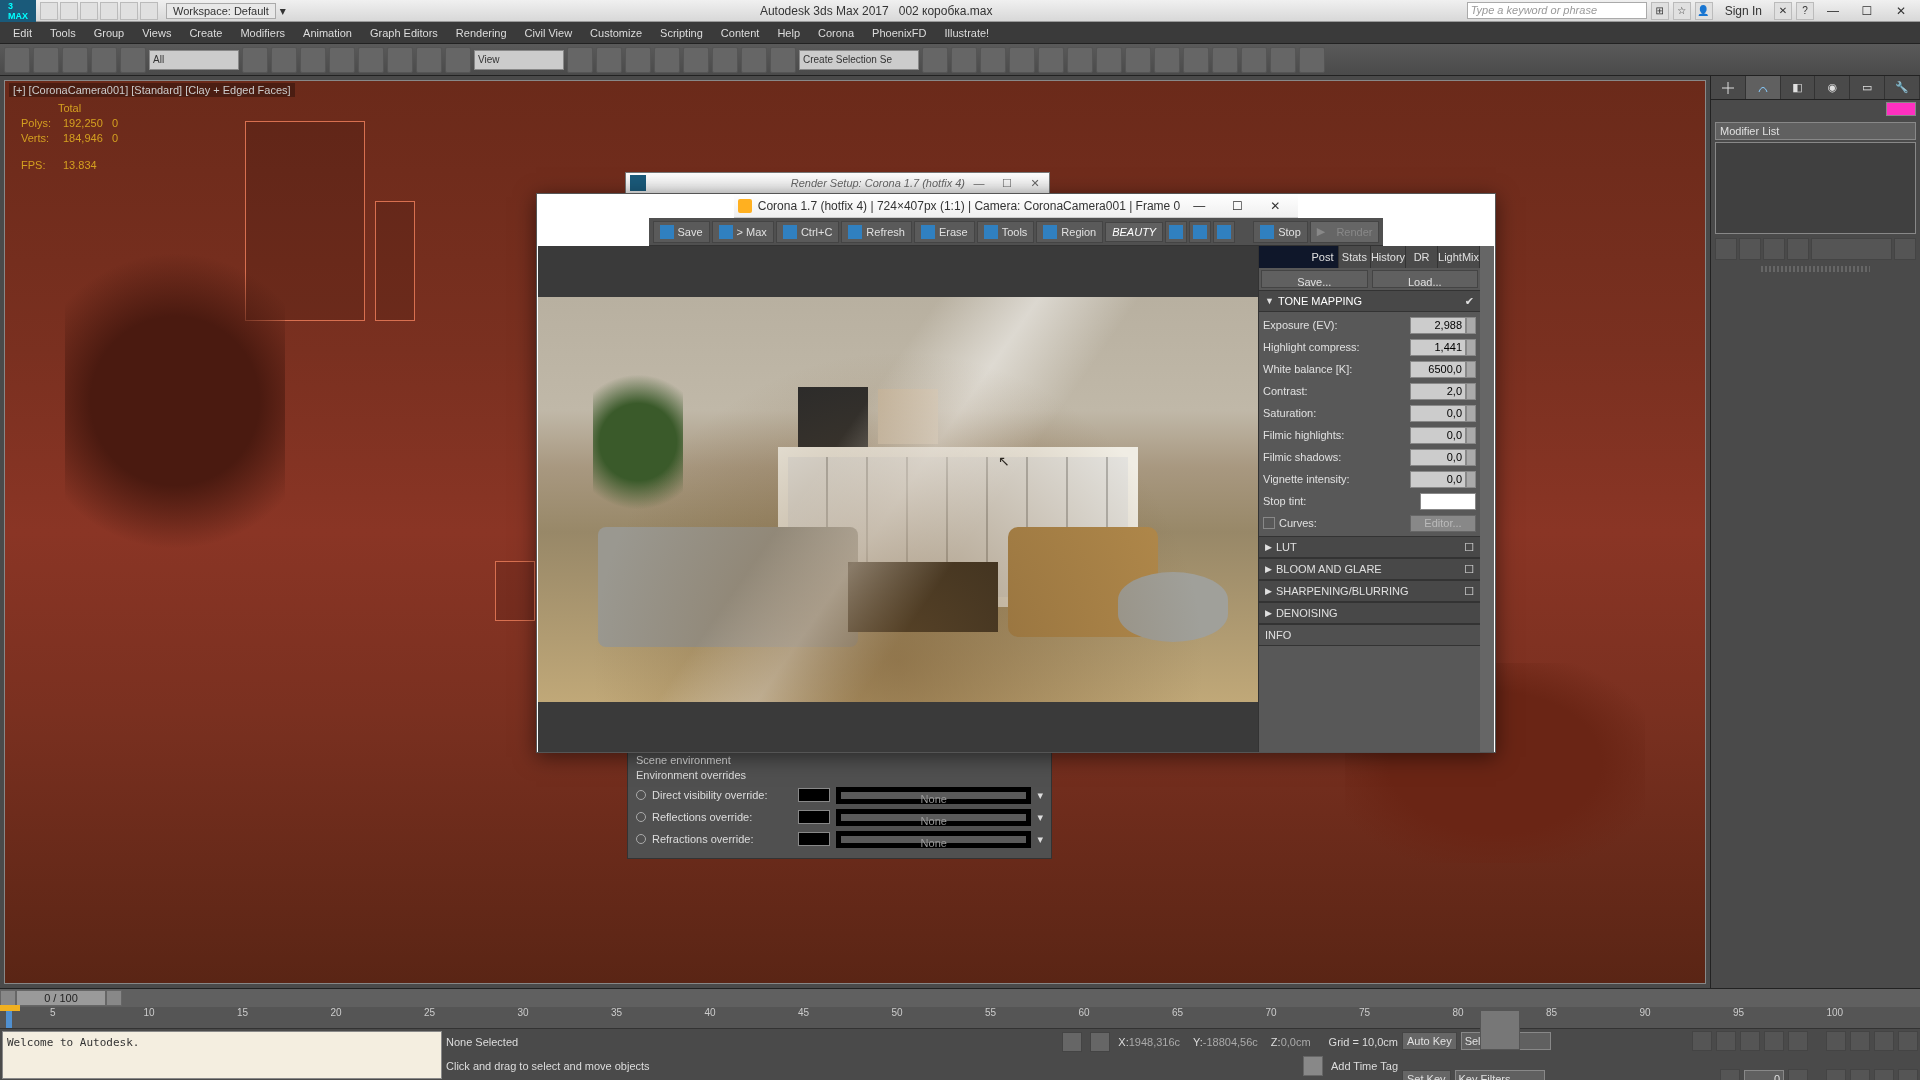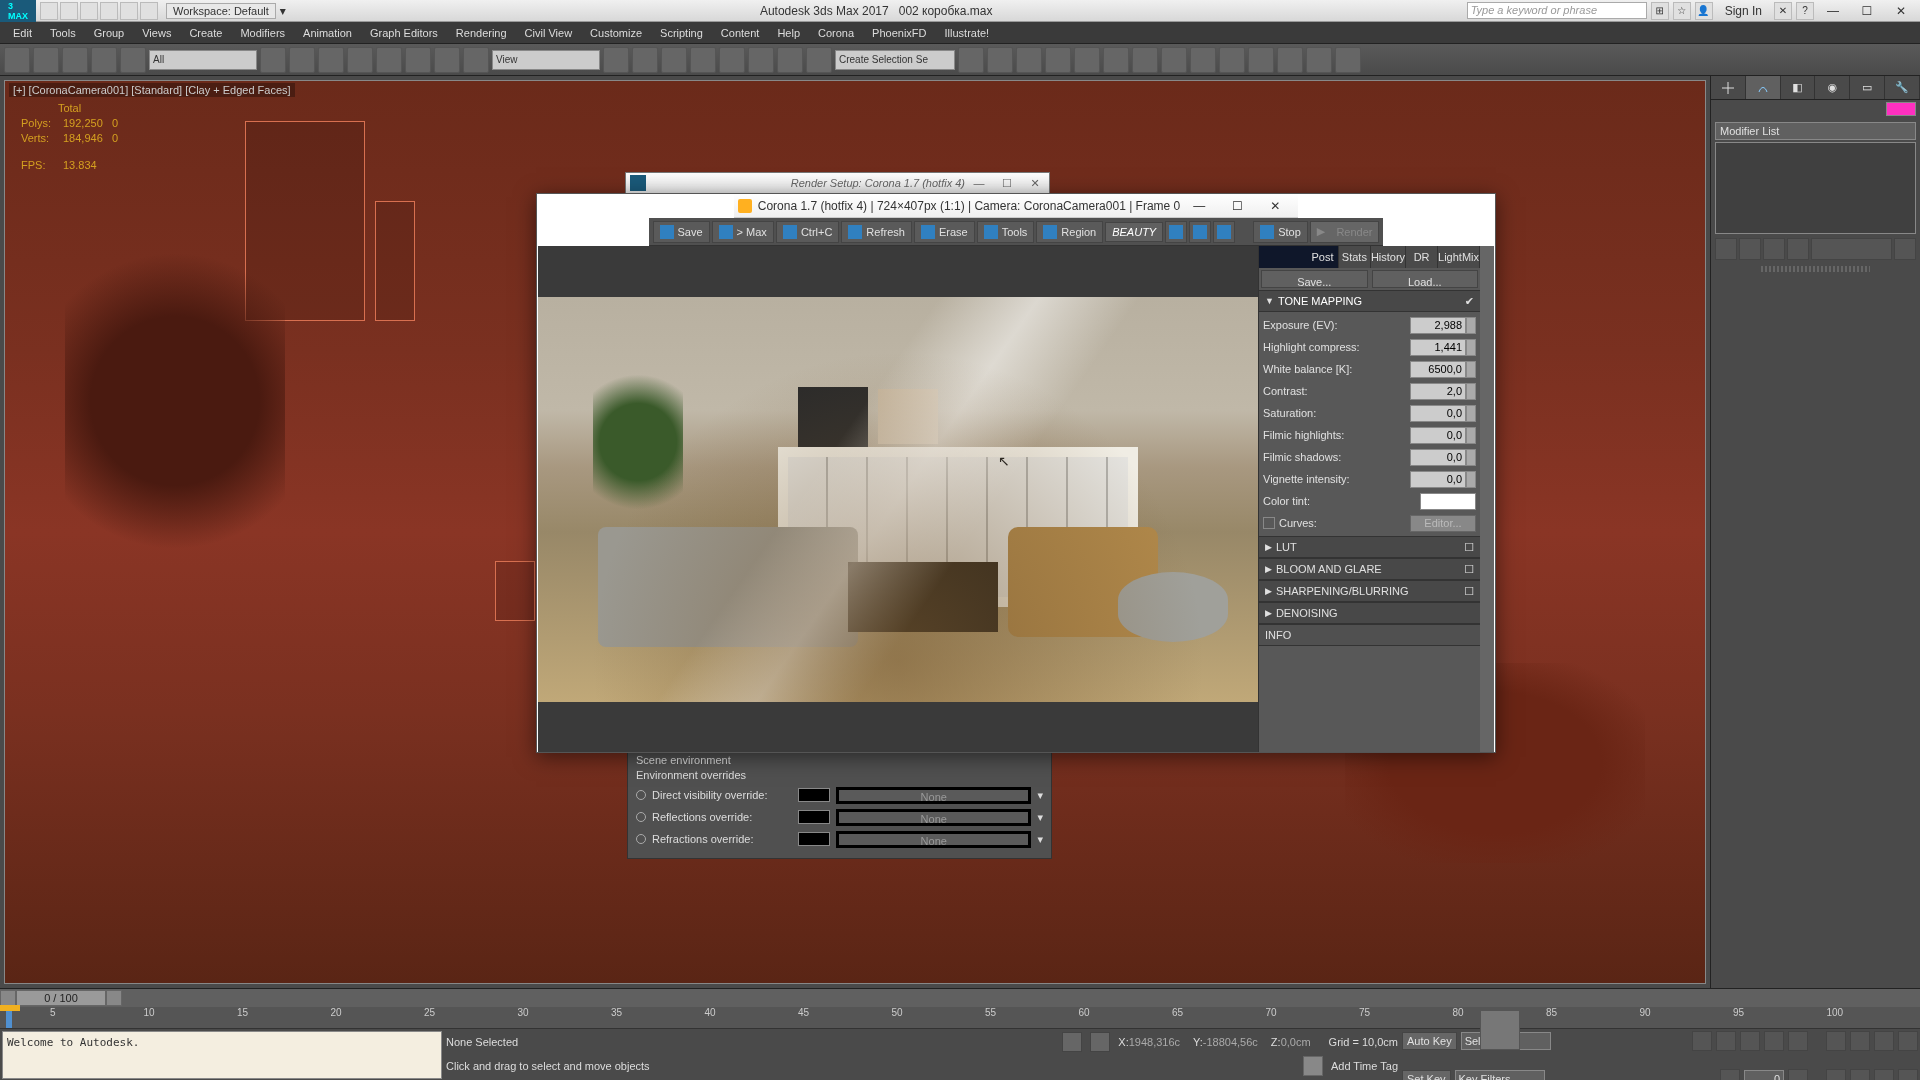--- a/index.html
+++ b/index.html
@@ -18,21 +18,21 @@
 .titlebar .sign { padding:0 8px; }
 .titlebar .winbtn { width:30px; height:22px; display:flex; align-items:center; justify-content:center; }
 
 
 .mainmenu { height:22px; background:#3a3a3a; display:flex; align-items:center; padding:0 4px; border-bottom:1px solid #222; }
 .mainmenu span { padding:0 9px; color:#ddd; font-size:11px; line-height:22px; }
 
 
 .maintoolbar { height:32px; background:linear-gradient(#5a5a5a,#4a4a4a); display:flex; align-items:center; padding:0 4px; gap:3px; border-bottom:1px solid #222; }
 .maintoolbar .tbtn { width:26px; height:26px; background:#666; border:1px solid #555; border-radius:2px; }
-.maintoolbar .sel { width:108px; height:20px; background:#ccc; border:1px solid #888; color:#333; padding:0 3px; font-size:10px; line-height:18px; }
+.maintoolbar .sel { width:90px; height:20px; background:#ccc; border:1px solid #888; color:#333; padding:0 3px; font-size:10px; line-height:18px; }
 
 
 .workarea { position:absolute; top:76px; left:0; right:0; bottom:92px; display:flex; }
 .viewport-region { flex:1; position:relative; background:#4a4a4a; }
 .command-panel { width:210px; background:#4a4a4a; border-left:1px solid #222; }
 
 
 .viewport { position:absolute; inset:4px; background:linear-gradient(180deg,#6b2a1a 0%,#7a3020 30%,#8a3525 50%,#7a3020 70%,#5a2515 100%); border:1px solid #888; overflow:hidden; }
 .vp-label { position:absolute; top:2px; left:4px; color:#ccc; font-size:11px; background:rgba(0,0,0,.3); padding:1px 4px; }
 .vp-stats { position:absolute; top:20px; left:16px; color:#d4a020; font-size:11px; line-height:15px; }
@@ -47,21 +47,21 @@
 .rsetup .ico3 { width:16px; height:16px; background:#1a5a7a; margin:0 4px; }
 .rsetup .rtitle { flex:1; font-style:italic;text-align:right; }
 .rsetup .rbtn { width:28px; text-align:center; }
 
 
 .envpanel { position:absolute; left:627px; top:670px; width:425px; background:#505050; border:1px solid #333; padding:4px 8px 8px; color:#ddd; font-size:11px; }
 .envpanel .hdr { font-weight:normal; margin:3px 0; }
 .envpanel .row { display:flex; align-items:center; height:22px; gap:6px; }
 .envpanel .radio { width:10px; height:10px; border:1px solid #aaa; border-radius:50%; }
 .envpanel .swatch { width:32px; height:14px; border:1px solid #888; }
-.envpanel .map { flex:1; height:17px; background:#5a5a5a; border:3px solid #000000; text-align:center; line-height:15px; color:#999; }
+.envpanel .map { flex:1; height:17px; background:#5a5a5a; border:5px solid #000000; text-align:center; line-height:15px; color:#999; }
 
 
 .vfb { position:absolute; left:536px; top:117px; width:960px; height:560px; background:#fff; border:1px solid #555; box-shadow:0 4px 20px rgba(0,0,0,.5); display:flex; flex-direction:column;align-items:center; }
 .vfb-title { height:24px; background:linear-gradient(#fff,#f0f0f0); display:flex; align-items:center; color:#333; font-size:12px; padding:0 4px; border-bottom:1px solid #ccc; }
 .vfb-title .clogo { width:14px; height:14px; background:#ffb020; border-radius:2px; margin-right:6px; }
 .vfb-title .spacer { flex:1; }
 .vfb-title .wbtn { width:38px; text-align:center; }
 .vfb-toolbar { height:28px; background:#505050; display:flex; align-items:center; gap:2px; padding:0 4px; border-bottom:1px solid #333; }
 .vfb-toolbar .vbtn { height:22px; display:flex; align-items:center; background:#5a5a5a; border:1px solid #444; padding:0 6px; gap:4px; color:#e0e0e0; font-size:11px; }
 .vfb-toolbar .vbtn .vi { width:14px; height:14px; background:#3080c0; }
@@ -410,21 +410,21 @@
                 <span class="plbl">Filmic shadows:</span>
                 <span class="pspin">0,0</span>
                 <span class="spctrl"></span>
               </div>
             <div class="prow">
                 <span class="plbl">Vignette intensity:</span>
                 <span class="pspin">0,0</span>
                 <span class="spctrl"></span>
               </div>
             <div class="prow">
-                <span class="plbl">Color tint:</span>
+                <span class="plbl">Stop tint:</span>
                 <span class="ctint"></span>
               </div>
             <div class="prow">
                 <span style="width:12px;height:12px;border:1px solid #888;margin-right:4px"></span>
                 <span class="plbl">Curves:</span>
                 <span class="pbtn">Editor...</span>
               </div>
           </div>
           <div class="vfb-section-hdr">
               <span class="tri">▶</span>

